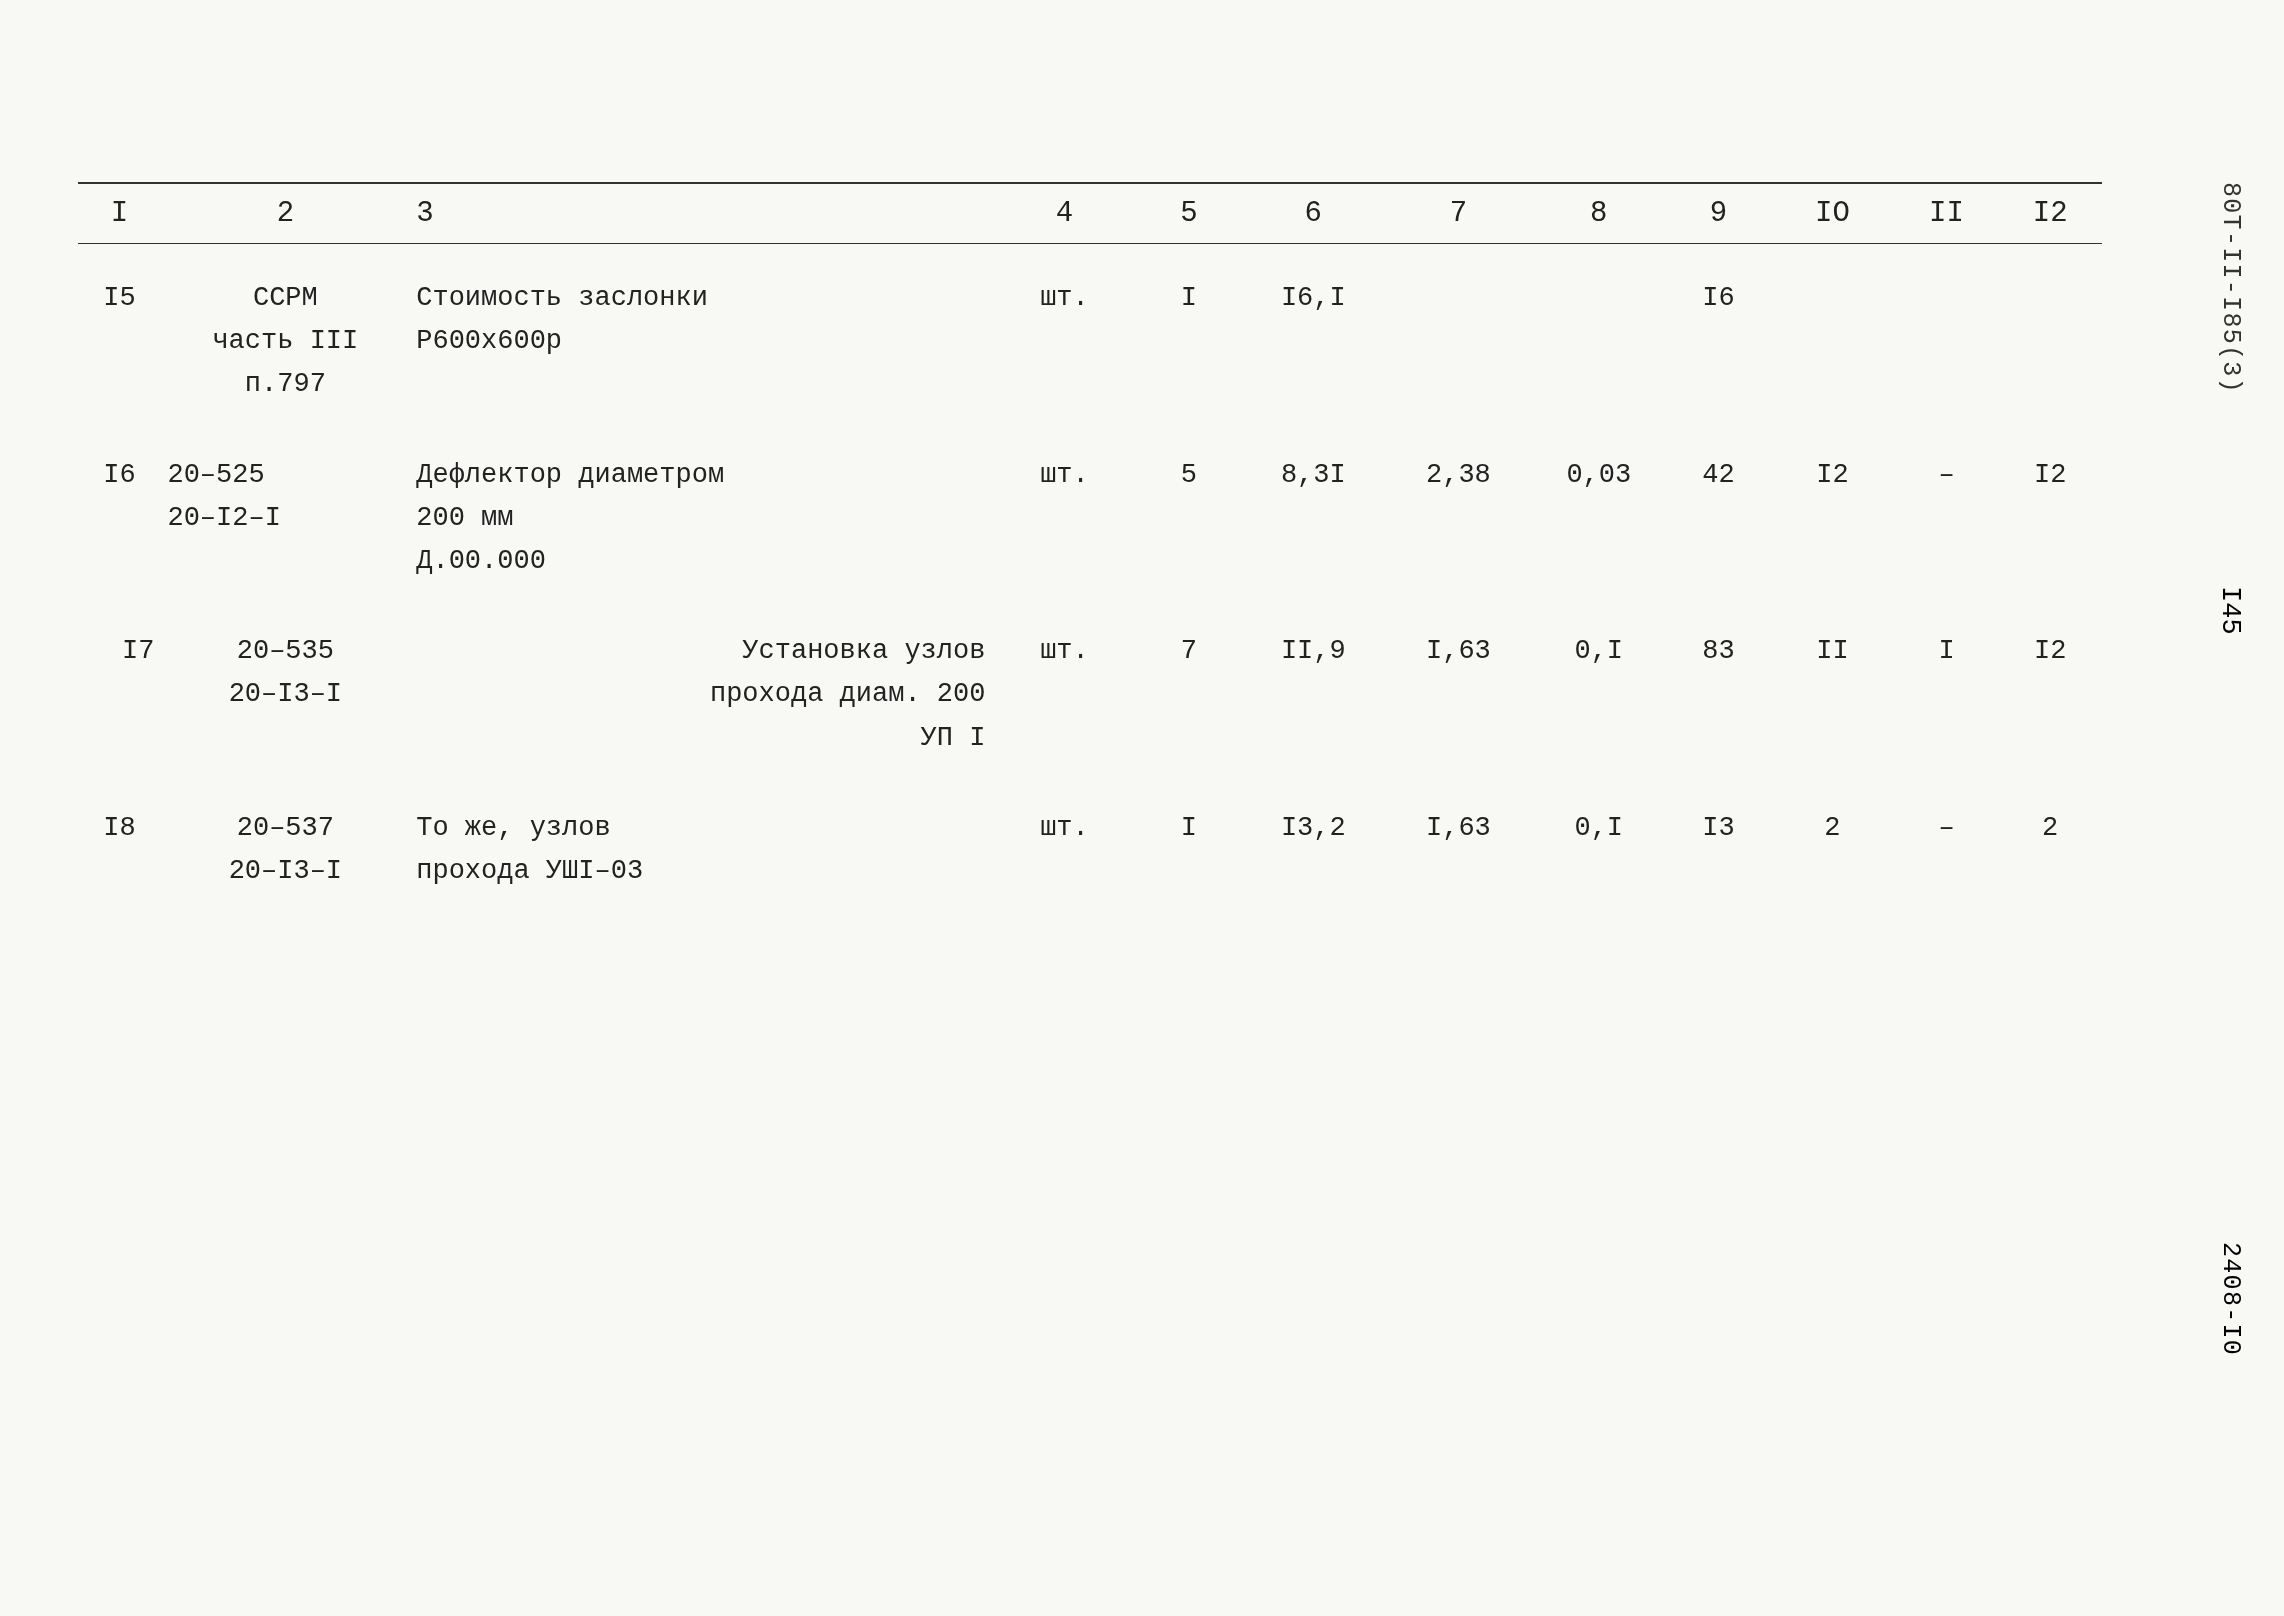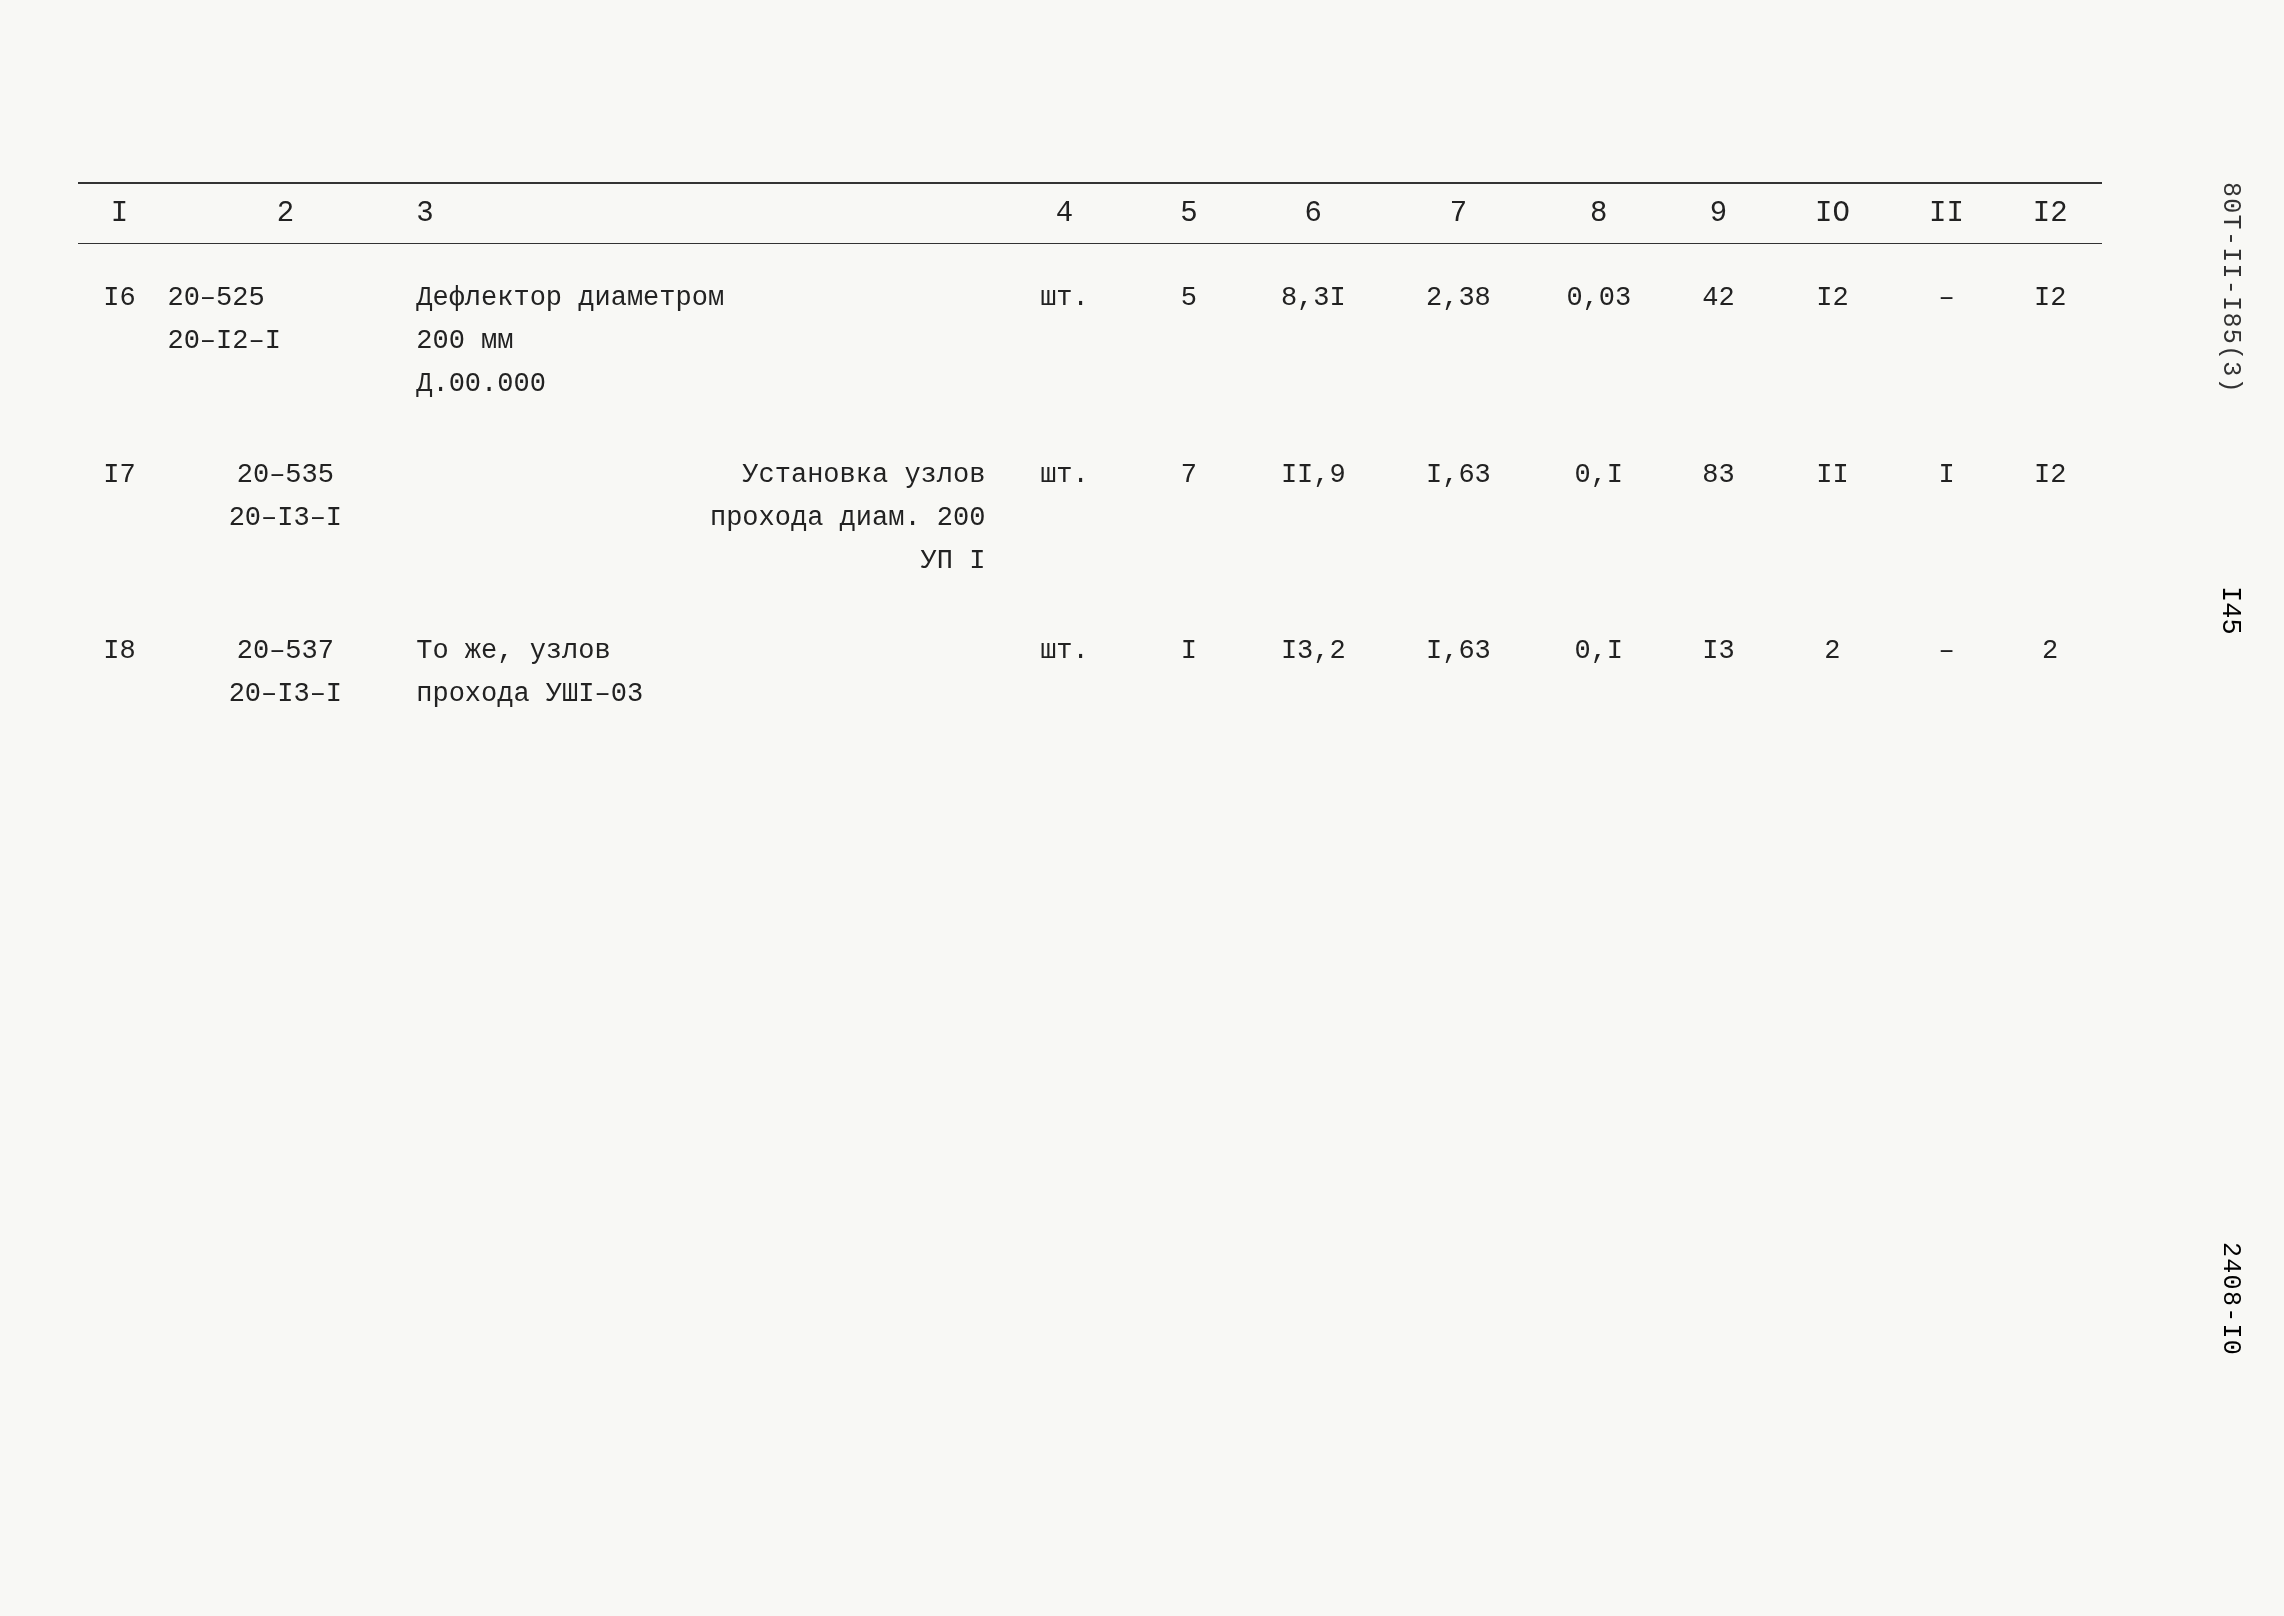--- a/index.html
+++ b/index.html
@@ -145,38 +145,55 @@
             <th class="col-7">7</th>
             <th class="col-8">8</th>
             <th class="col-9">9</th>
             <th class="col-10">IO</th>
             <th class="col-11">II</th>
             <th class="col-12">I2</th>
           </tr>
         </thead>
         <tbody id="table-body">
             <tr style="border-top: 0.7px solid transparent;">
+              <td style="text-align: center; white-space: pre-line; padding-top: 33px; padding-bottom: 13px; vertical-align: top; line-height: 1.6;">I5</td>
+              <td style="text-align: center; white-space: pre-line; padding-top: 33px; padding-bottom: 13px; vertical-align: top; line-height: 1.6;">ССРМ
+часть III
+п.797</td>
+              <td style="text-align: left; white-space: pre-line; padding-top: 33px; padding-bottom: 13px; vertical-align: top; line-height: 1.6;">Стоимость заслонки
+Р600х600р</td>
+              <td style="text-align: center; white-space: pre-line; padding-top: 33px; padding-bottom: 13px; vertical-align: top; line-height: 1.6;">шт.</td>
+              <td style="text-align: center; white-space: pre-line; padding-top: 33px; padding-bottom: 13px; vertical-align: top; line-height: 1.6;">I</td>
+              <td style="text-align: center; white-space: pre-line; padding-top: 33px; padding-bottom: 13px; vertical-align: top; line-height: 1.6;">I6,I</td>
+              <td style="text-align: center; white-space: pre-line; padding-top: 33px; padding-bottom: 13px; vertical-align: top; line-height: 1.6;"></td>
+              <td style="text-align: center; white-space: pre-line; padding-top: 33px; padding-bottom: 13px; vertical-align: top; line-height: 1.6;"></td>
+              <td style="text-align: center; white-space: pre-line; padding-top: 33px; padding-bottom: 13px; vertical-align: top; line-height: 1.6;">I6</td>
+              <td style="text-align: center; white-space: pre-line; padding-top: 33px; padding-bottom: 13px; vertical-align: top; line-height: 1.6;"></td>
+              <td style="text-align: center; white-space: pre-line; padding-top: 33px; padding-bottom: 13px; vertical-align: top; line-height: 1.6;"></td>
+              <td style="text-align: center; white-space: pre-line; padding-top: 33px; padding-bottom: 13px; vertical-align: top; line-height: 1.6;"></td>
+            </tr>
+            <tr style="border-top: 0.7px solid transparent;">
               <td style="text-align: center; white-space: pre-line; padding-top: 33px; padding-bottom: 13px; vertical-align: top; line-height: 1.6;">I6</td>
               <td style="text-align: left; white-space: pre-line; padding-top: 33px; padding-bottom: 13px; vertical-align: top; line-height: 1.6;">20–525
 20–I2–I</td>
               <td style="text-align: left; white-space: pre-line; padding-top: 33px; padding-bottom: 13px; vertical-align: top; line-height: 1.6;">Дефлектор диаметром
 200 мм
 Д.00.000</td>
               <td style="text-align: center; white-space: pre-line; padding-top: 33px; padding-bottom: 13px; vertical-align: top; line-height: 1.6;">шт.</td>
               <td style="text-align: center; white-space: pre-line; padding-top: 33px; padding-bottom: 13px; vertical-align: top; line-height: 1.6;">5</td>
               <td style="text-align: center; white-space: pre-line; padding-top: 33px; padding-bottom: 13px; vertical-align: top; line-height: 1.6;">8,3I</td>
               <td style="text-align: center; white-space: pre-line; padding-top: 33px; padding-bottom: 13px; vertical-align: top; line-height: 1.6;">2,38</td>
               <td style="text-align: center; white-space: pre-line; padding-top: 33px; padding-bottom: 13px; vertical-align: top; line-height: 1.6;">0,03</td>
               <td style="text-align: center; white-space: pre-line; padding-top: 33px; padding-bottom: 13px; vertical-align: top; line-height: 1.6;">42</td>
               <td style="text-align: center; white-space: pre-line; padding-top: 33px; padding-bottom: 13px; vertical-align: top; line-height: 1.6;">I2</td>
               <td style="text-align: center; white-space: pre-line; padding-top: 33px; padding-bottom: 13px; vertical-align: top; line-height: 1.6;">–</td>
               <td style="text-align: center; white-space: pre-line; padding-top: 33px; padding-bottom: 13px; vertical-align: top; line-height: 1.6;">I2</td>
             </tr>
             <tr style="border-top: 0.7px solid transparent;">
-              <td style="text-align: center; white-space: pre-line; padding-top: 33px; padding-bottom: 13px; vertical-align: top; line-height: 1.6;">I7</td>
+              <td style="text-align: right; white-space: pre-line; padding-top: 33px; padding-bottom: 13px; vertical-align: top; line-height: 1.6;">I7</td>
               <td style="text-align: center; white-space: pre-line; padding-top: 33px; padding-bottom: 13px; vertical-align: top; line-height: 1.6;">20–535
 20–I3–I</td>
               <td style="text-align: right; white-space: pre-line; padding-top: 33px; padding-bottom: 13px; vertical-align: top; line-height: 1.6;">Установка узлов
 прохода диам. 200
 УП I</td>
               <td style="text-align: center; white-space: pre-line; padding-top: 33px; padding-bottom: 13px; vertical-align: top; line-height: 1.6;">шт.</td>
               <td style="text-align: center; white-space: pre-line; padding-top: 33px; padding-bottom: 13px; vertical-align: top; line-height: 1.6;">7</td>
               <td style="text-align: center; white-space: pre-line; padding-top: 33px; padding-bottom: 13px; vertical-align: top; line-height: 1.6;">II,9</td>
               <td style="text-align: center; white-space: pre-line; padding-top: 33px; padding-bottom: 13px; vertical-align: top; line-height: 1.6;">I,63</td>
               <td style="text-align: center; white-space: pre-line; padding-top: 33px; padding-bottom: 13px; vertical-align: top; line-height: 1.6;">0,I</td>

